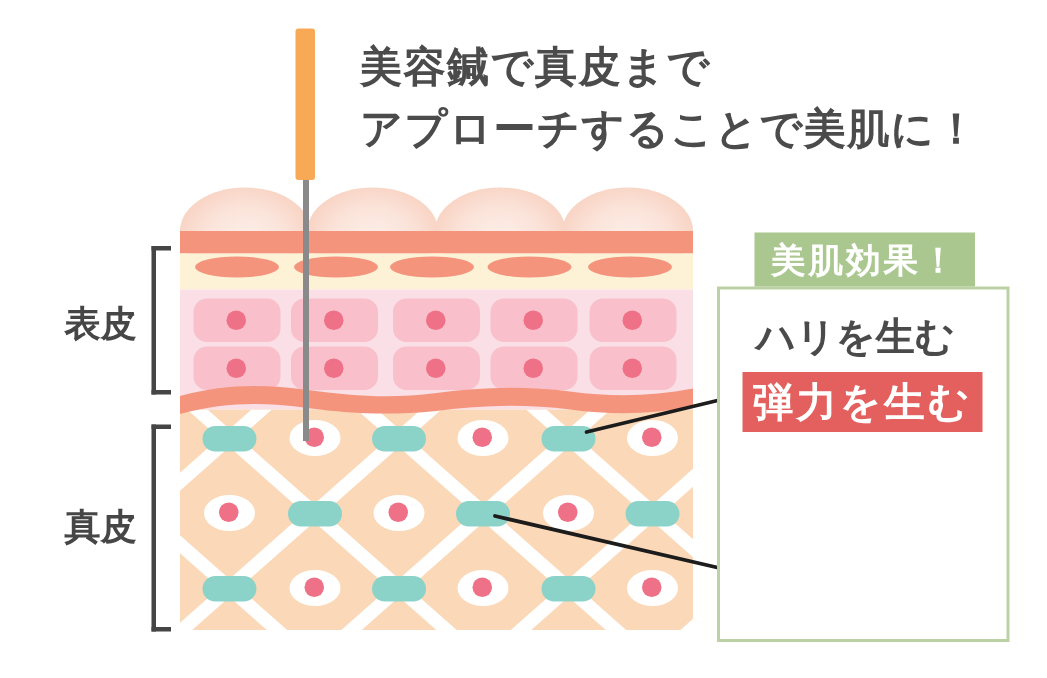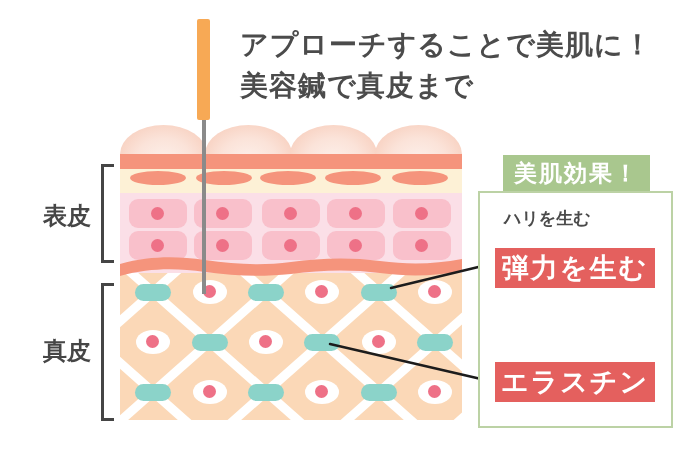--- a/index.html
+++ b/index.html
@@ -45,35 +45,35 @@
 
   
   .connectors{left:0;top:0;width:698px;height:452px;z-index:5;pointer-events:none;}
 
   
   .badge{left:503px;top:155px;width:147px;height:36px;background:#a9c78e;color:#ffffff;
          font-size:23px;font-weight:bold;letter-spacing:2px;display:flex;align-items:center;
          justify-content:center;z-index:8;white-space:nowrap;}
   .panel{left:478px;top:191px;width:195px;height:237px;background:#ffffff;
          border:2px solid #bcd2a5;box-sizing:border-box;z-index:7;}
-  .caption{position:absolute;left:24px;font-size:17px;font-weight:bold;color:#4a4a4a;white-space:nowrap;}
+  .caption{position:absolute;left:24px;font-size:26px;font-weight:bold;color:#4a4a4a;white-space:nowrap;}
   .caption-0{top:14px;}
   .caption-1{top:130px;}
   .tag{position:absolute;left:15px;width:160px;height:40px;background:#e4605e;color:#ffffff;
        font-size:27px;font-weight:bold;letter-spacing:2px;display:flex;align-items:center;
        justify-content:center;white-space:nowrap;}
   .tag-0{top:55px;}
   .tag-1{top:169px;}
 </style>
 </head>
 <body>
 
 <div class="abs heading">
+  <div>美容鍼で真皮まで</div>
   <div>アプローチすることで美肌に！</div>
-  <div>美容鍼で真皮まで</div>
 </div>
 
 <div class="abs skin">
   <div>
       <div class="bump" style="left: 0px;"></div>
       <div class="bump" style="left: 85px;"></div>
       <div class="bump" style="left: 170px;"></div>
       <div class="bump" style="left: 255px;"></div>
     </div>
   <div class="band stripe1"></div>
@@ -183,14 +183,13 @@
 
 <svg class="abs connectors" xmlns="http://www.w3.org/2000/svg">
   <line x1="391" y1="288" x2="495" y2="263" stroke="#1c1c1c" stroke-width="2.5" stroke-linecap="round"></line>
   <line x1="330" y1="344" x2="494" y2="382" stroke="#1c1c1c" stroke-width="2.5" stroke-linecap="round"></line>
 </svg>
 
 <div class="abs badge">美肌効果！</div>
 <div class="abs panel">
   <div class="caption caption-0">ハリを生む</div>
   <div class="tag tag-0">弾力を生む</div>
-  <div class="tag tag-1">エラスチン</div>
 </div>
 
 </body></html>

